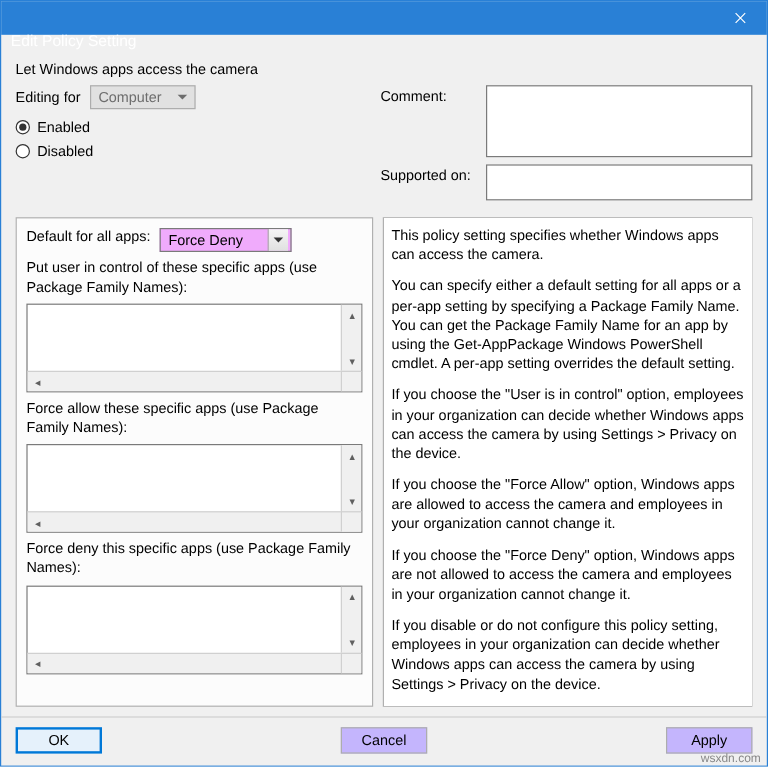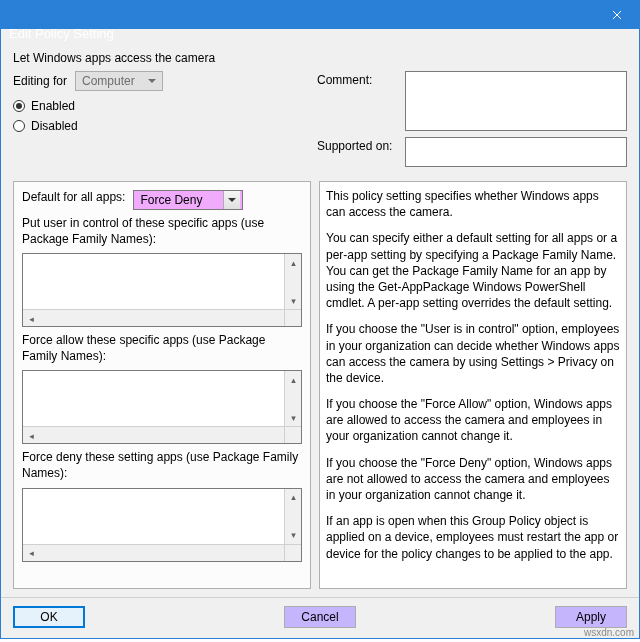--- a/index.html
+++ b/index.html
@@ -121,40 +121,41 @@
             <div class="sbtn">▴</div>
             <div class="sbtn">▾</div>
           </div>
         <div class="hscroll">
             <div class="sbtn">◂</div>
             <div class="sbtn">▸</div>
           </div>
         <div class="corner"></div>
       </div>
 
-      <div class="left-label">Force deny these setting apps (use Package Family Names):</div>
+      <div class="left-label">Force deny this specific apps (use Package Family Names):</div>
       <div class="listbox">
         <div class="vscroll">
             <div class="sbtn">▴</div>
             <div class="sbtn">▾</div>
           </div>
         <div class="hscroll">
             <div class="sbtn">◂</div>
             <div class="sbtn">▸</div>
           </div>
         <div class="corner"></div>
       </div>
     </div>
 
     <div class="panel-right desc">
       <p>This policy setting specifies whether Windows apps can access the camera.</p>
       <p>You can specify either a default setting for all apps or a per-app setting by specifying a Package Family Name. You can get the Package Family Name for an app by using the Get-AppPackage Windows PowerShell cmdlet. A per-app setting overrides the default setting.</p>
       <p>If you choose the "User is in control" option, employees in your organization can decide whether Windows apps can access the camera by using Settings &gt; Privacy on the device.</p>
       <p>If you choose the "Force Allow" option, Windows apps are allowed to access the camera and employees in your organization cannot change it.</p>
       <p>If you choose the "Force Deny" option, Windows apps are not allowed to access the camera and employees in your organization cannot change it.</p>
+      <p>If you disable or do not configure this policy setting, employees in your organization can decide whether Windows apps can access the camera by using Settings &gt; Privacy on the device.</p>
       <p>If an app is open when this Group Policy object is applied on a device, employees must restart the app or device for the policy changes to be applied to the app.</p>
     </div>
   </div>
 
   <div class="footer">
     <button class="btn primary">OK</button>
     <button class="btn">Cancel</button>
     <button class="btn">Apply</button>
   </div>
 </div>

